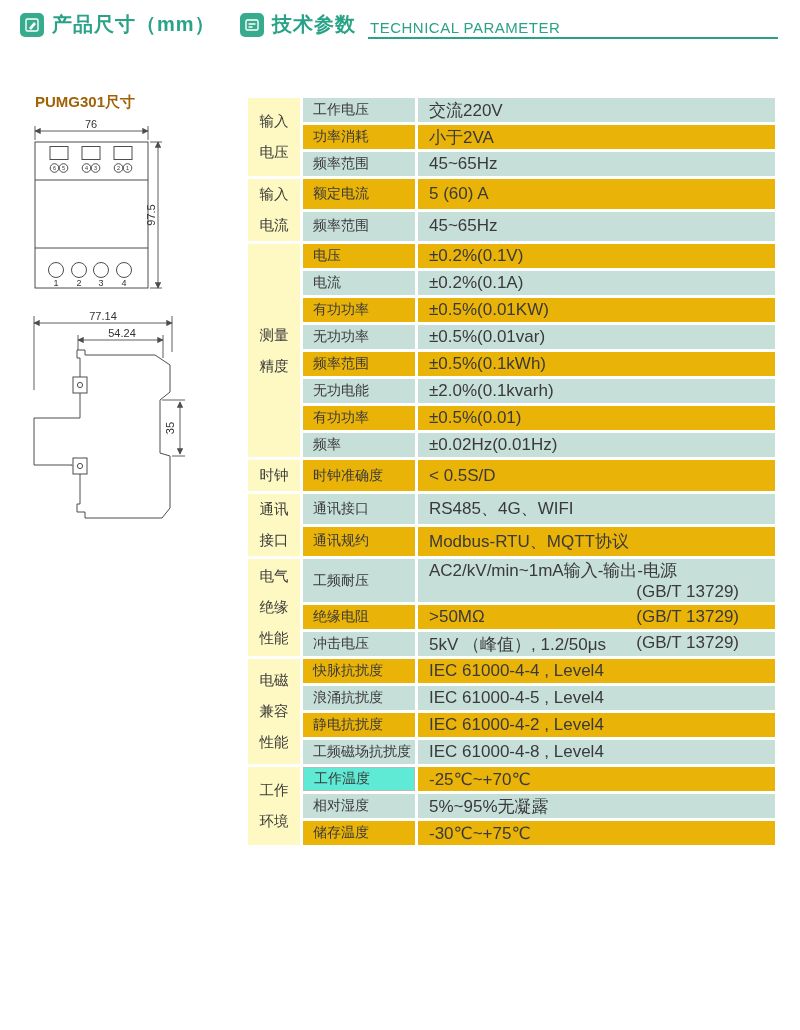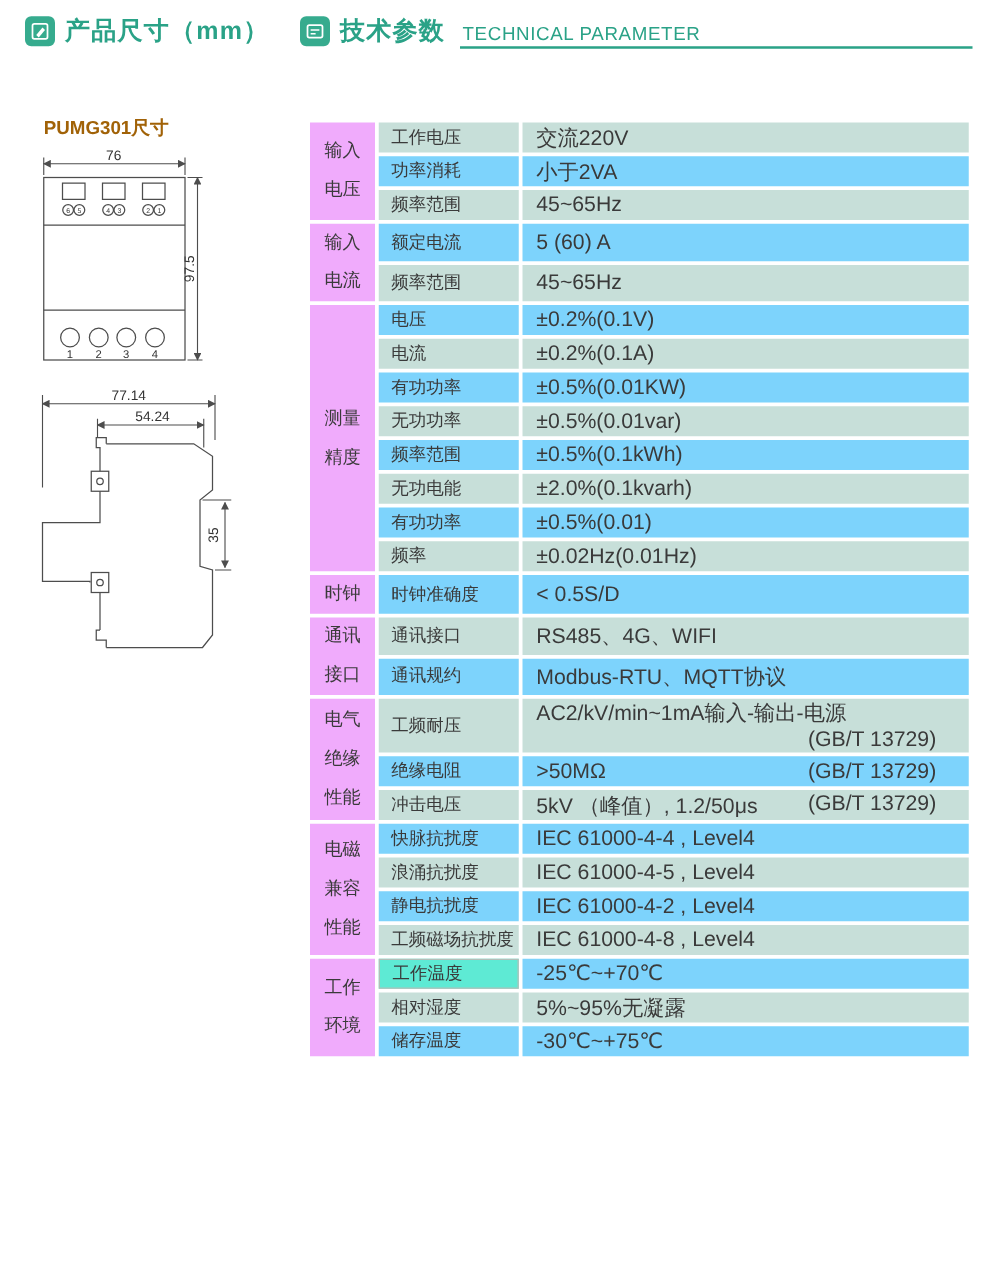--- a/index.html
+++ b/index.html
@@ -22,28 +22,28 @@
   .dwg { stroke:#4d4d4d; stroke-width:1; fill:none; }
   .dim { stroke:#4d4d4d; stroke-width:0.9; fill:none; }
   .dimtxt { font-size:11px; fill:#333; }
   .tinytxt { font-size:5.5px; fill:#333; }
   .numtxt { font-size:9px; fill:#333; }
 
   
   .spec-table { position:absolute; left:245px; top:95px; width:533px;
                 border-collapse:separate; border-spacing:3px; table-layout:fixed; }
   .spec-table td { height:24px; vertical-align:middle; font-size:14px; color:#3a3a3a; overflow:hidden; white-space:nowrap; }
-  td.group-cell { background:#f0abfc; text-align:center; }
+  td.group-cell { background:#fef9c3; text-align:center; }
   td.group-cell div { line-height:31px; font-size:14.5px; }
   td.param-cell { padding-left:10px; }
   td.value-cell { padding-left:11px; font-size:17px; }
   .teal  { background:#c7dfd9; }
-  .light { background:#7dd3fc; }
+  .light { background:#eab308; }
   td.param-cell.highlight { background:#5eead4; border:1px solid #b3beb8; }
-  .note { float:right; margin-right:26px; }
+  .note { float:right; margin-right:36px; }
 </style>
 </head>
 <body>
 
 <div class="page">
 
   <div class="hdr hdr-left">
     <span class="hdr-icon">
       <svg width="16" height="16" viewBox="0 0 16 16">
         <rect x="2" y="2" width="12" height="12" rx="1.5" fill="none" stroke="#fff" stroke-width="1.4"></rect>

